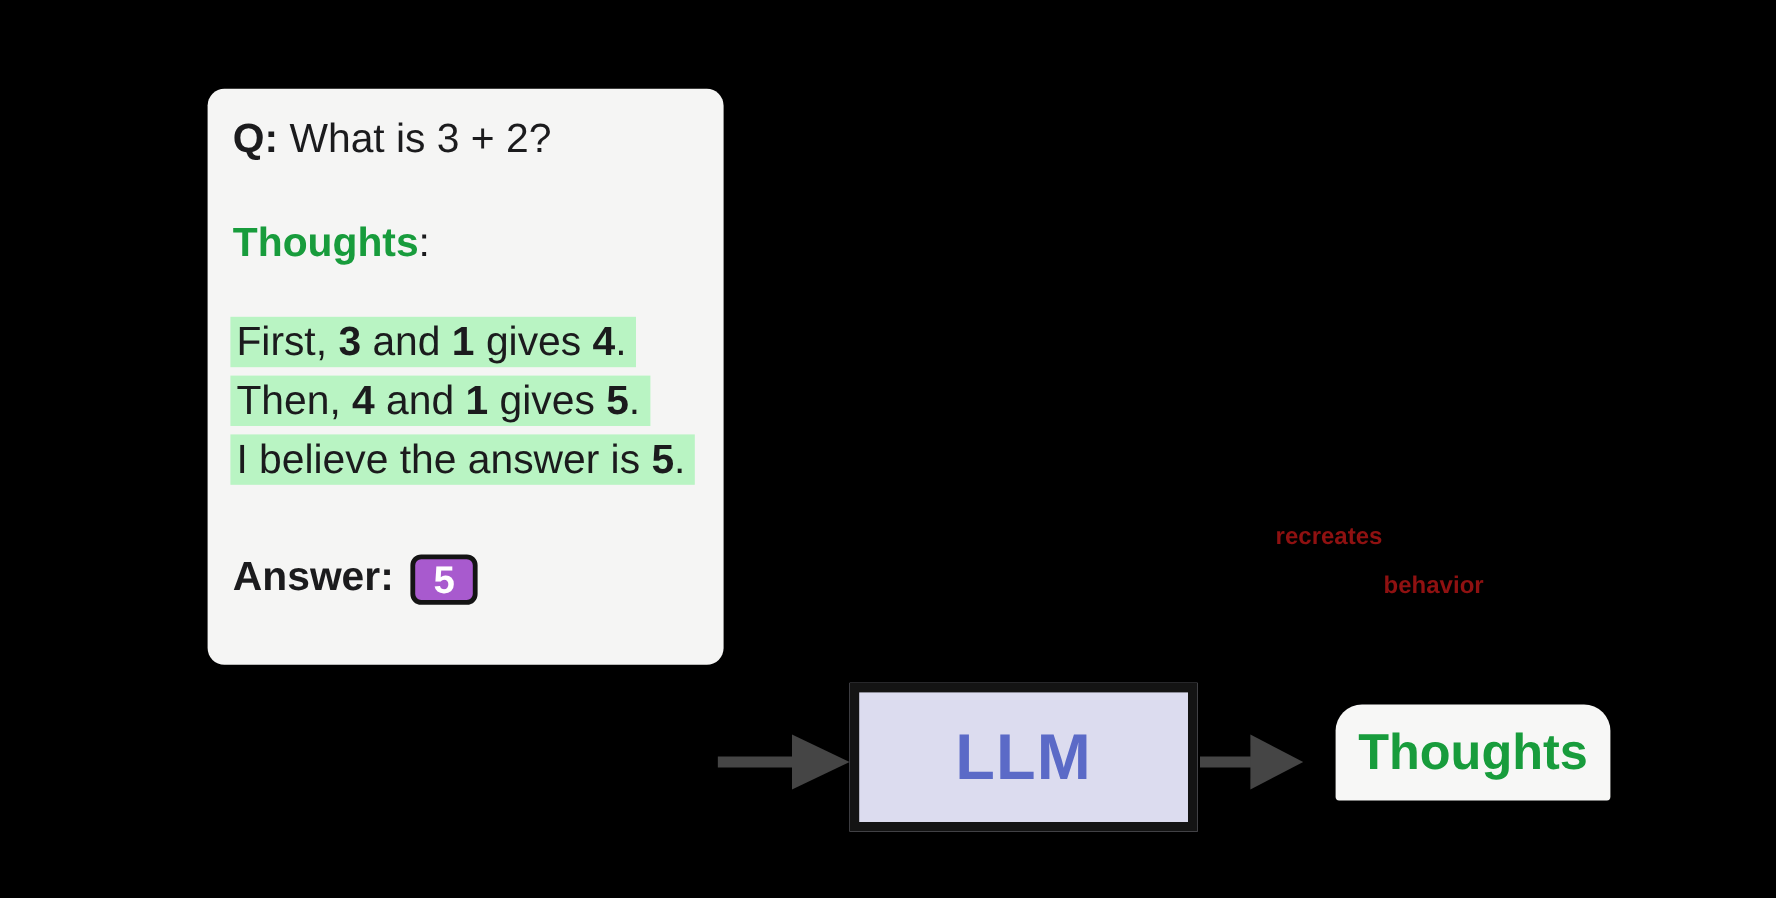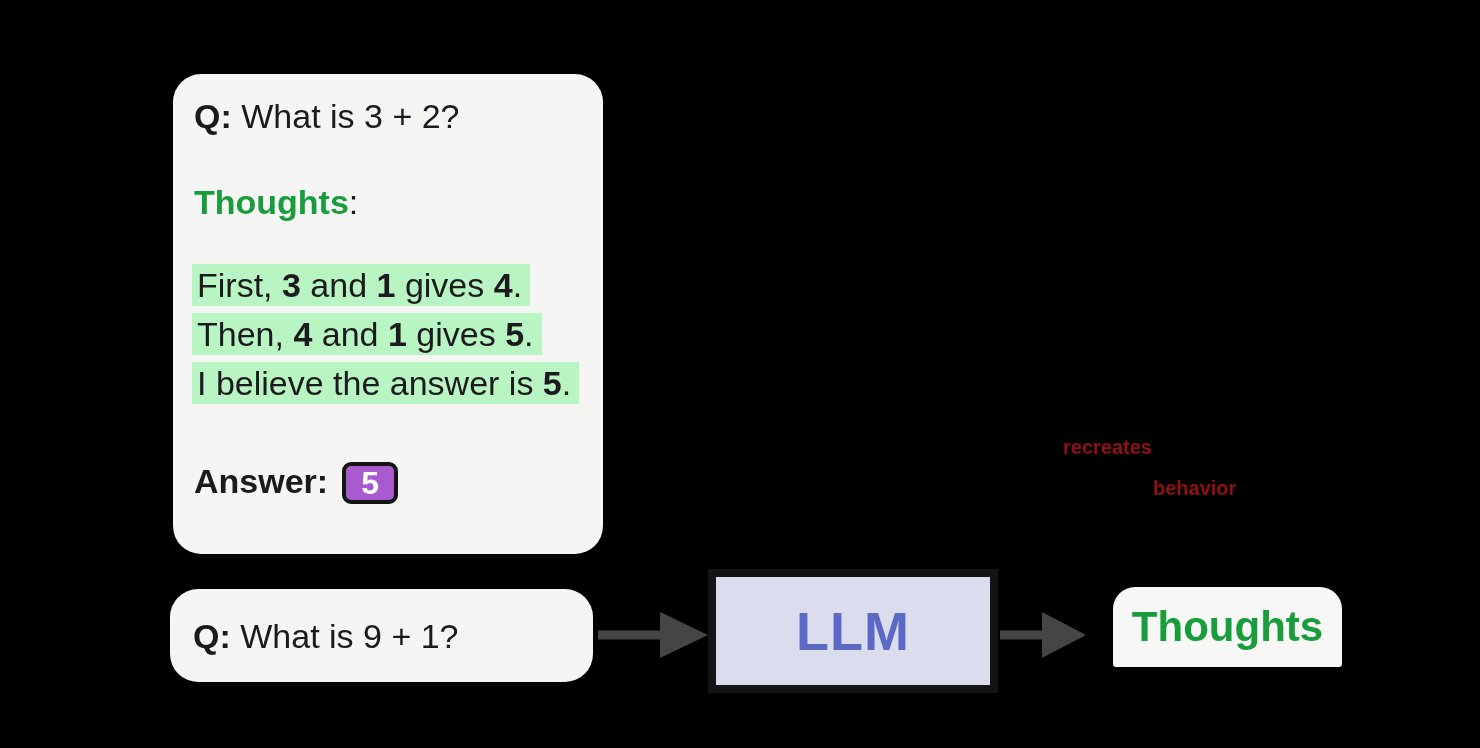--- a/index.html
+++ b/index.html
@@ -20,21 +20,21 @@
   body{font-family:"Liberation Sans", sans-serif;}
   .canvas{
     position:relative;
     width:1480px;height:748px;
     background:var(--background,#000);
     overflow:hidden;
   }
   .card{
     position:absolute;
     background:var(--card_bg,#f5f5f4);
-    border-radius:28px;
+    border-radius:14px;
     color:var(--text,#1b1b1d);
   }
   .example-card{left:173px;top:74px;width:430px;height:480px;}
   .line{font-size:34px;line-height:44px;white-space:nowrap;}
   .seg-bold{font-weight:700;}
   .c-green{color:var(--green,#189c3c);}
   .q-line{position:absolute;left:21px;top:20px;}
   .thoughts-heading{position:absolute;left:21px;top:106px;font-weight:400;}
   .hl-lines{position:absolute;left:19px;top:190px;}
   .hl-line{margin-bottom:7px;height:42px;}
@@ -117,23 +117,20 @@
       <div class="hl-line">
         <span class="hl"><span>I believe the answer is </span><span class="seg-bold">5</span><span>.</span></span>
       </div>
     </div>
     <div class="answer-row">
       <span class="answer-label">Answer:</span>
       <span class="answer-chip">5</span>
     </div>
   </section>
 
-  <section class="card query-card">
-    <div class="line"><span class="seg-bold">Q:</span><span> What is 9 + 1?</span></div>
-  </section>
 
   <svg class="arrow arrow-1" width="112" height="56" viewBox="0 0 112 56">
     <line x1="0" y1="28" x2="64" y2="28"></line>
     <polygon points="62,5 62,51 110,28"></polygon>
   </svg>
 
   <div class="llm-box">
     <span class="llm-label">LLM</span>
   </div>
 

